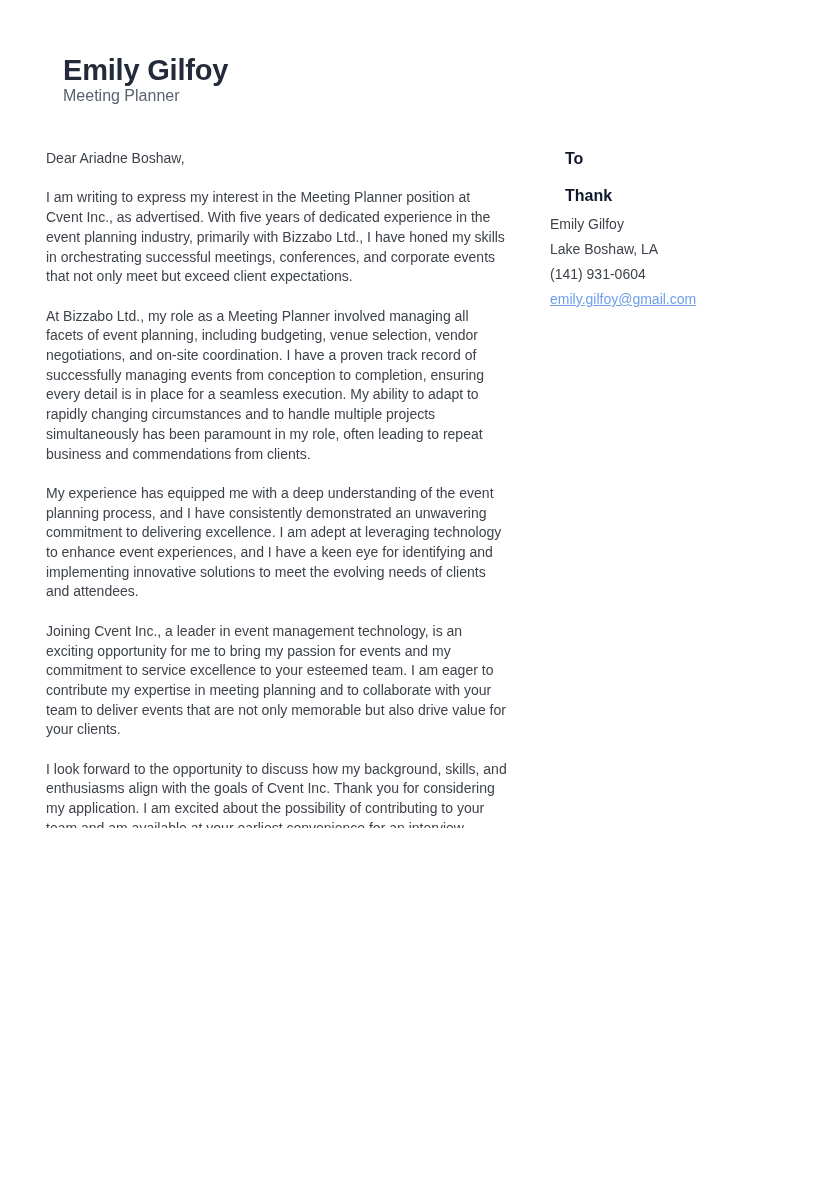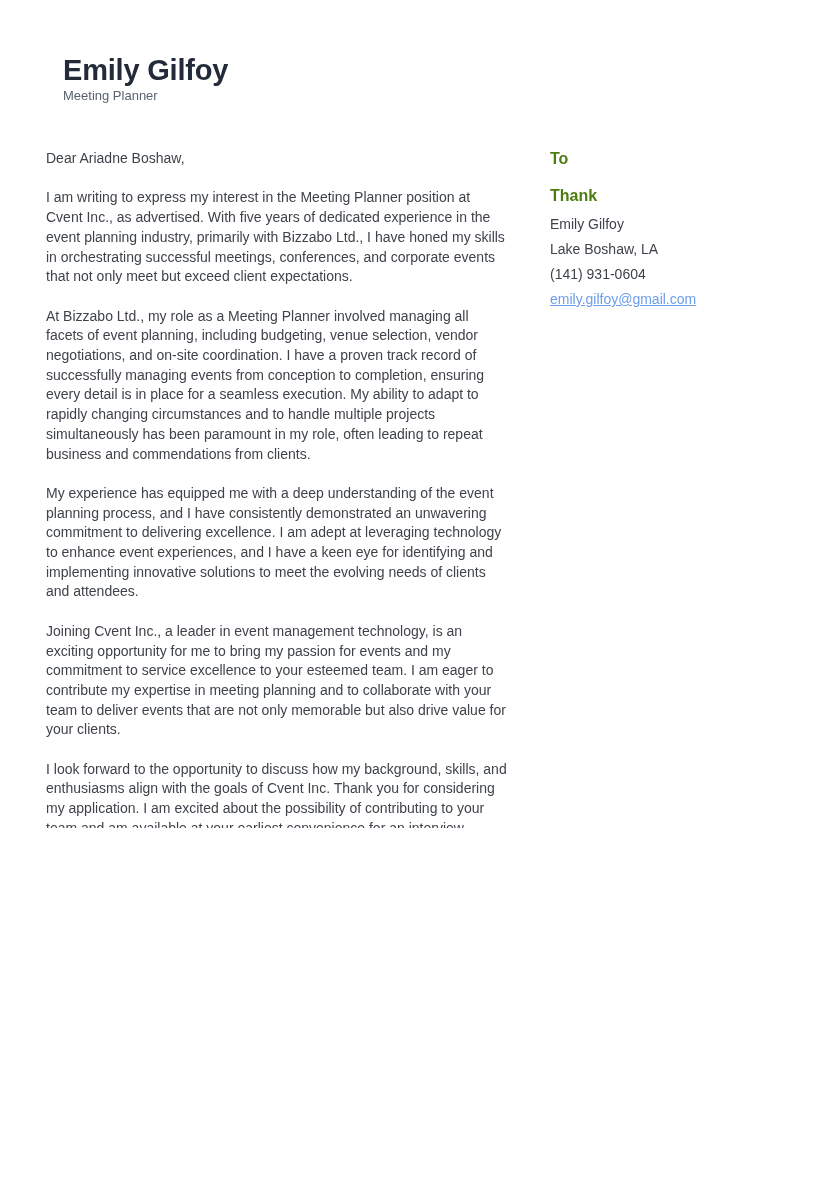--- a/index.html
+++ b/index.html
@@ -20,21 +20,21 @@
     padding: 53px 63px 0 63px;
   }
   .name {
     font-size: 29px;
     font-weight: 700;
     line-height: 34px;
     letter-spacing: -0.2px;
     color: #232b3a;
   }
   .subtitle {
-    font-size: 13px;
+    font-size: 16px;
     line-height: 17px;
     color: #5a6270;
   }
   .content {
     display: flex;
     align-items: flex-start;
     margin-top: 45px;
     padding-left: 46px;
   }
   .letter {
@@ -51,25 +51,25 @@
   }
   .sidebar {
     margin-left: 42px;
     width: 200px;
     font-size: 14px;
     color: #3e434a;
   }
   .sidebar .section { margin: 0; }
   .sidebar .section + .section { margin-top: 17px; }
   .sidebar h3 {
-    margin: 0 0 6px 0;
+    margin: 0 0 6px 15px;
     font-size: 16px;
     line-height: 20px;
     font-weight: 700;
-    color: #4d7c0f;
+    color: #0f172a;
   }
   .sidebar .lines p {
     margin: 0;
     line-height: 25px;
   }
   .sidebar a.email {
     color: #6d9eeb;
     text-decoration: underline;
     line-height: 25px;
     display: inline-block;

